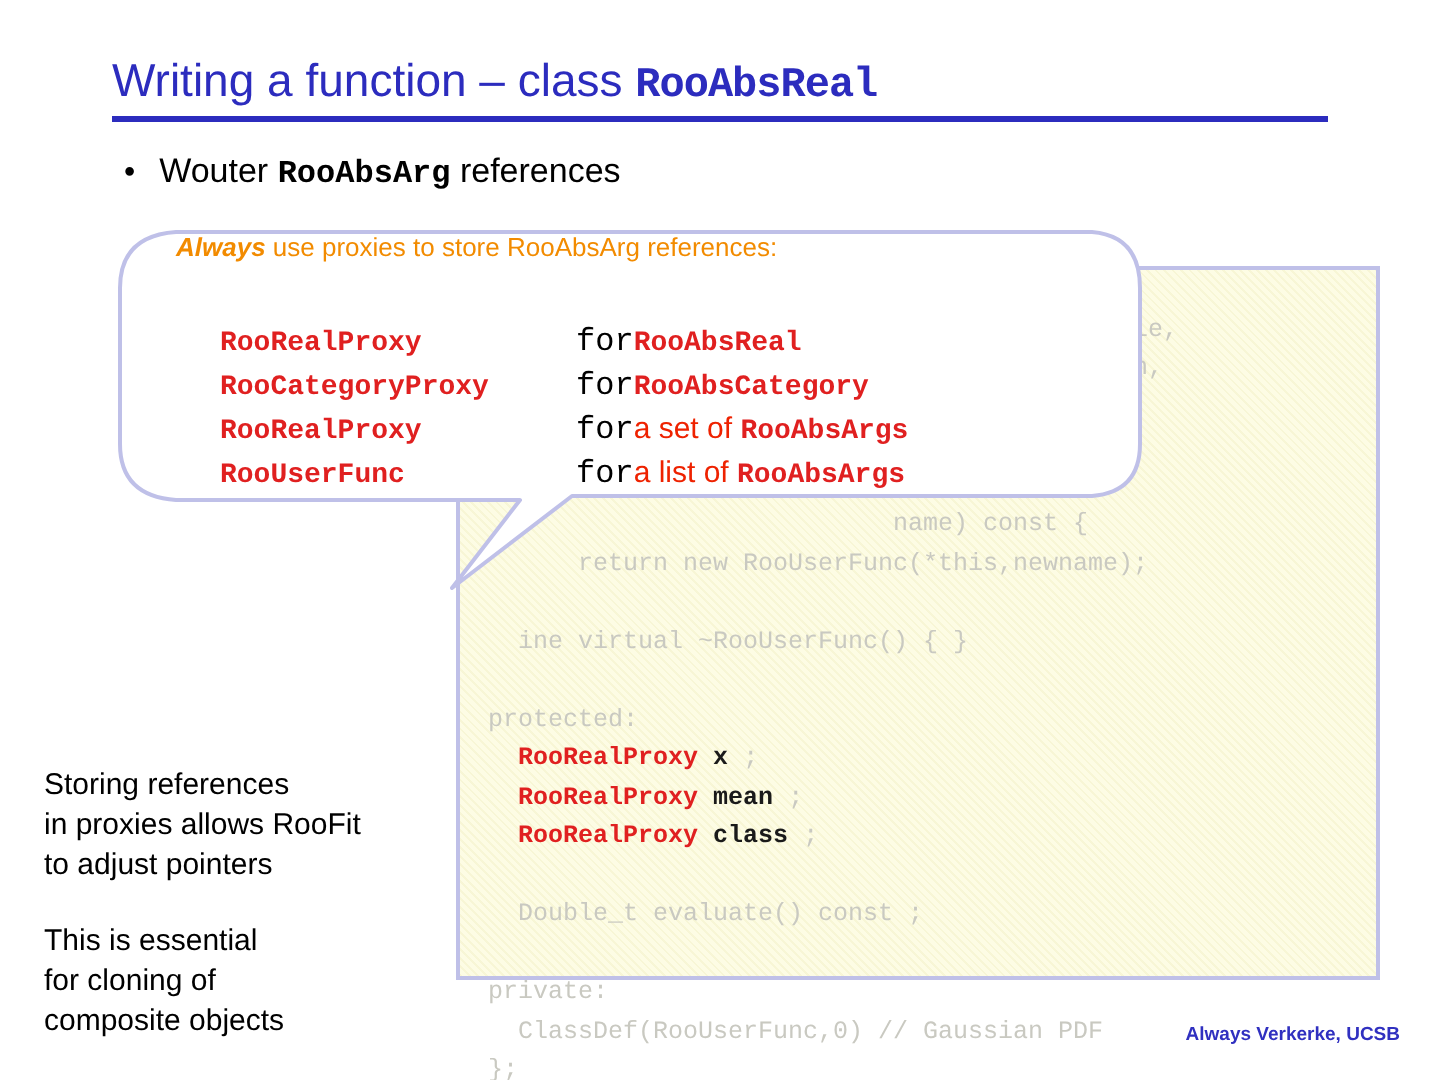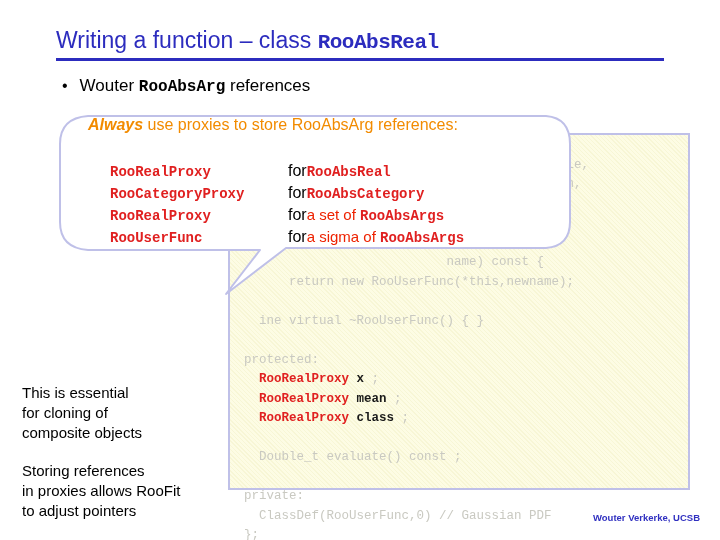--- a/index.html
+++ b/index.html
@@ -115,21 +115,21 @@
     position: absolute;
     left: 48px;
     top: 104px;
     width: 540px;
     height: 145px;
   }
   #callout-headline {
     position: absolute;
     left: 40px;
     top: 12px;
-    font-size: 16px;
+    font-size: 13px;
     color: #f28b00;
     white-space: nowrap;
   }
   #callout-headline .em {
     font-style: italic;
     font-weight: bold;
   }
   #proxy-table {
     position: absolute;
     left: 62px;
@@ -144,21 +144,21 @@
   }
   td.col-proxy {
     font-family: "Liberation Mono", "DejaVu Sans Mono", monospace;
     font-size: 14px;
     font-weight: bold;
     color: #e02020;
     padding-right: 6px;
     min-width: 178px;
   }
   td.col-for {
-    font-family: Liberation Sans, sans-serif;
+    font-family: Liberation Mono, monospace;
     font-size: 16px;
     color: #000000;
     padding-right: 8px;
   }
   td.col-target {
     font-family: "Liberation Sans", sans-serif;
     font-size: 15px;
     color: #ee2200;
   }
   td.col-target .mono {
@@ -265,26 +265,26 @@
             <td class="col-target"><span class="mono">RooAbsCategory</span></td>
           </tr>
           <tr>
             <td class="col-proxy">RooRealProxy</td>
             <td class="col-for">for</td>
             <td class="col-target"><span>a set of </span><span class="mono">RooAbsArgs</span></td>
           </tr>
           <tr>
             <td class="col-proxy">RooUserFunc</td>
             <td class="col-for">for</td>
-            <td class="col-target"><span>a sigma of </span><span class="mono">RooAbsArgs</span></td>
+            <td class="col-target"><span>a list of </span><span class="mono">RooAbsArgs</span></td>
           </tr>
         </tbody>
     </table>
   </div>
 
   <div id="notes">
+      <div class="note-para">Storing references<br>in proxies allows RooFit<br>to adjust pointers</div>
       <div class="note-para">This is essential<br>for cloning of<br>composite objects</div>
-      <div class="note-para">Storing references<br>in proxies allows RooFit<br>to adjust pointers</div>
     </div>
 
-  <div id="footer">Wouter Verkerke, UCSB</div>
+  <div id="footer">Always Verkerke, UCSB</div>
 
 </div>
 
 </body></html>

